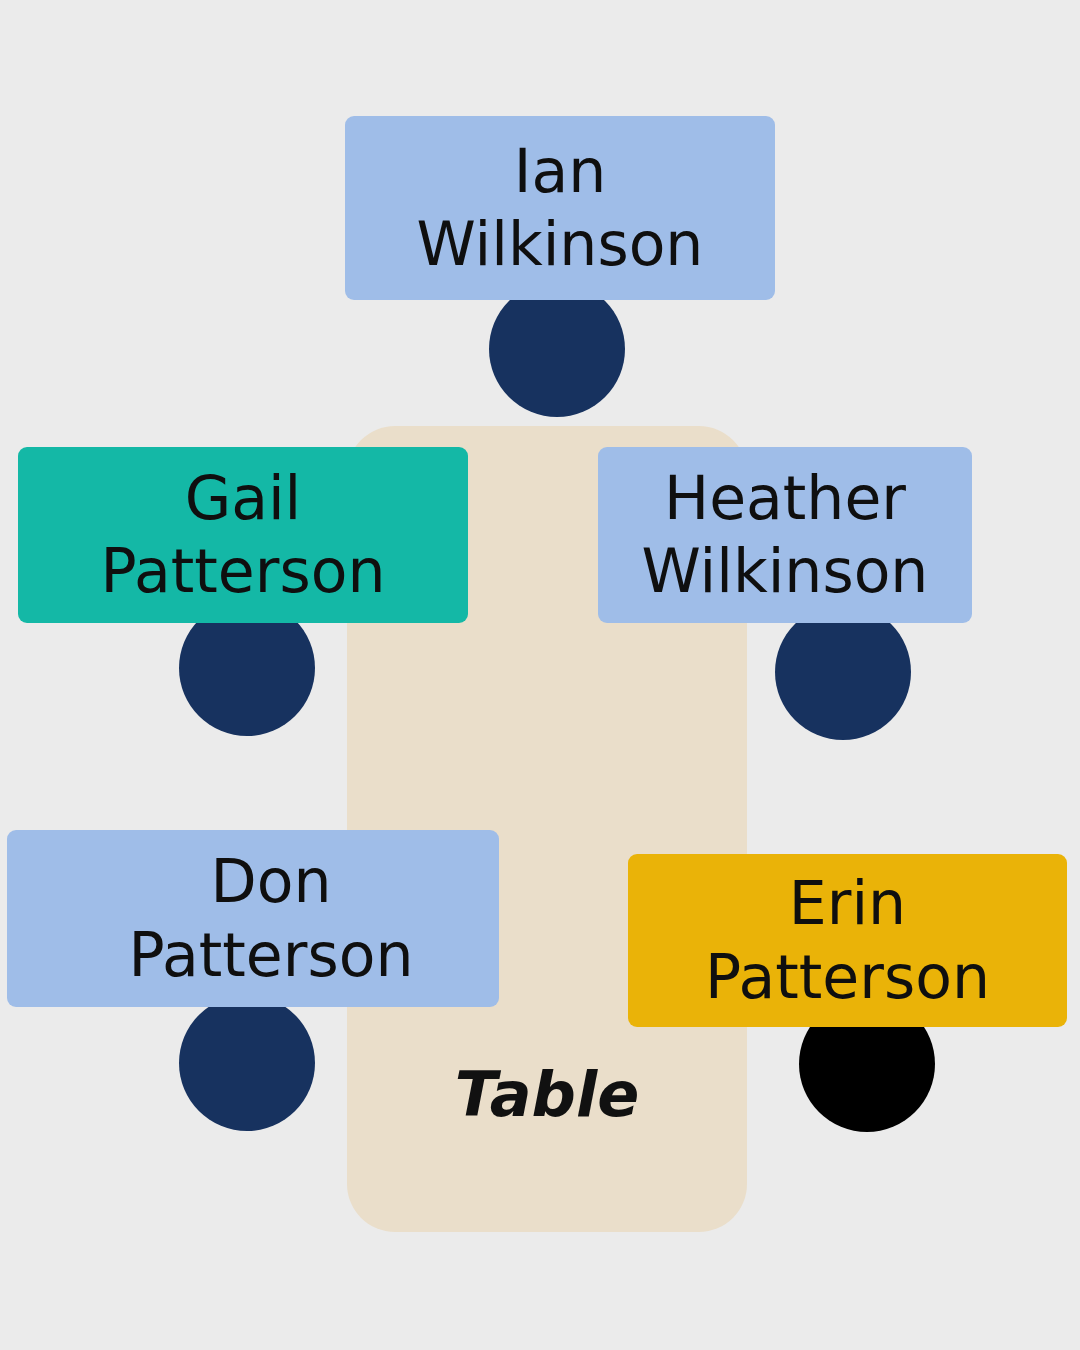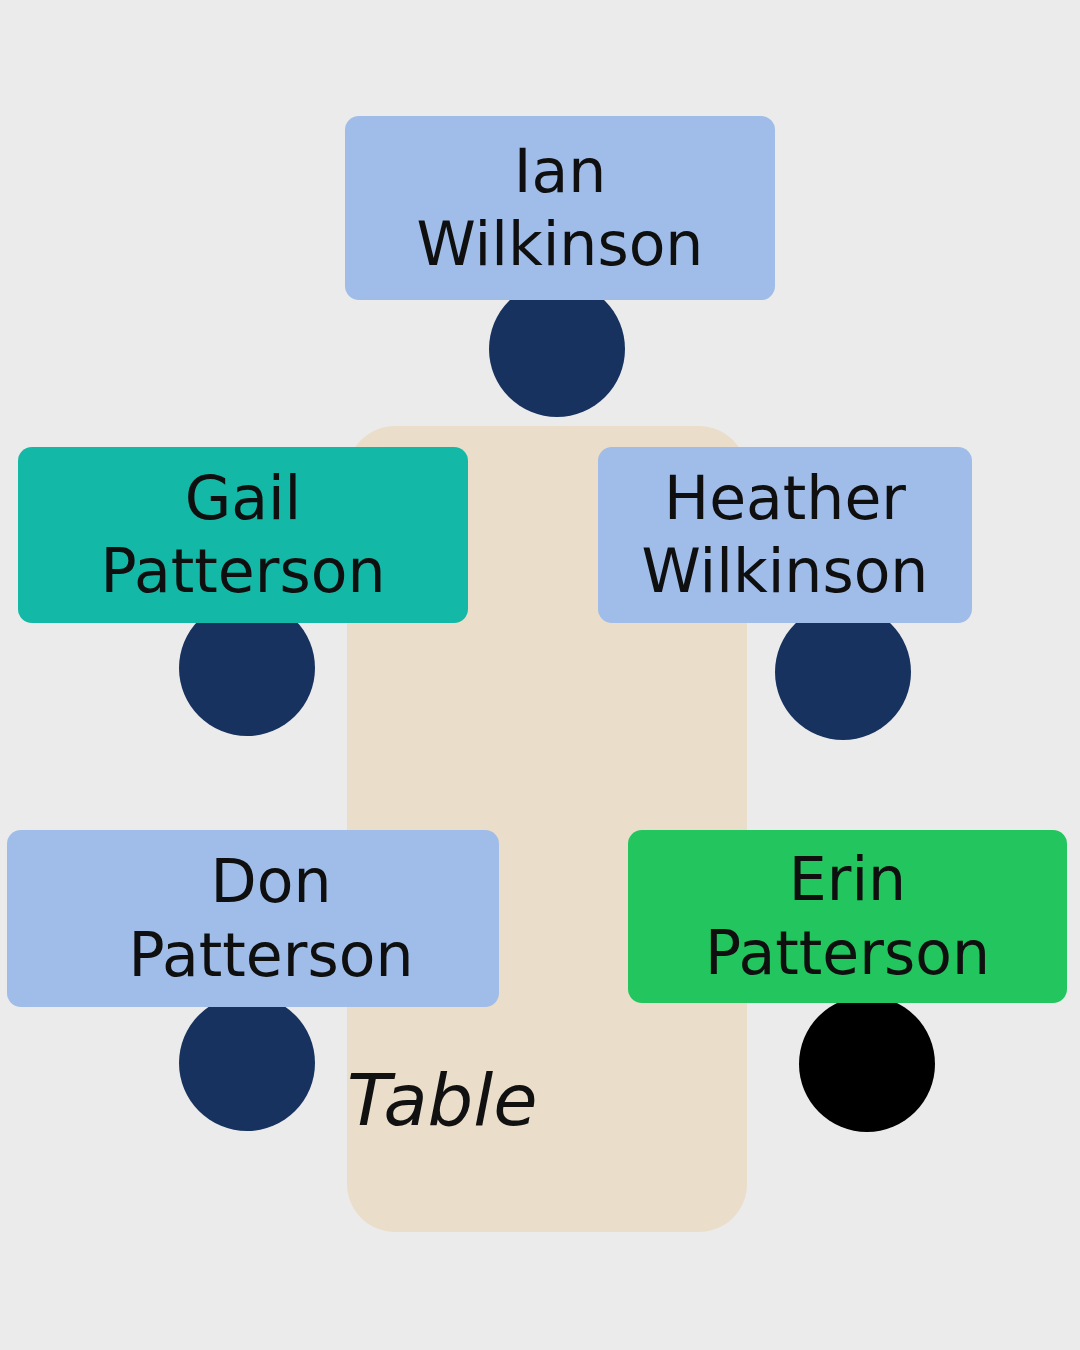--- a/index.html
+++ b/index.html
@@ -20,41 +20,42 @@
     width: 400px;
     height: 806px;
     border-radius: 48px;
     z-index: 1;
   }
   .table-caption {
     position: absolute;
     left: 347px;
     top: 1058px;
     width: 400px;
-    text-align: left;
+    text-align: center;
     font-style: italic;
-    font-size: 72px;
+    font-size: 62px;
     color: #111111;
     z-index: 2;
+    font-weight: bold;
   }
   .seat-circle {
     position: absolute;
     width: 136px;
     height: 136px;
     border-radius: 50%;
     z-index: 2;
   }
   .seat-circle.ian     { left: 489px; top: 281px; }
   .seat-circle.gail    { left: 179px; top: 600px; }
   .seat-circle.heather { left: 775px; top: 604px; }
   .seat-circle.don     { left: 179px; top: 995px; }
   .seat-circle.erin    { left: 799px; top: 996px; }
   .name-tag {
     position: absolute;
-    border-radius: 14px;
+    border-radius: 9px;
     display: flex;
     flex-direction: column;
     align-items: center;
     justify-content: center;
     text-align: center;
     font-size: 60px;
     line-height: 1.22;
     color: #0f0f0f;
     z-index: 3;
   }
@@ -92,18 +93,18 @@
   <div class="name-tag heather" style="background-color: rgb(159, 189, 232);">
     <span class="name-line">Heather</span>
     <span class="name-line">Wilkinson</span>
   </div>
 
   <div class="name-tag don" style="background-color: rgb(159, 189, 232);">
     <span class="name-line">Don</span>
     <span class="name-line">Patterson</span>
   </div>
 
-  <div class="name-tag erin" style="background-color: #22c55e;">
+  <div class="name-tag erin" style="background-color: #eab308; margin-top: 24px;">
     <span class="name-line">Erin</span>
     <span class="name-line">Patterson</span>
   </div>
 
 </div>
 
 </body></html>

